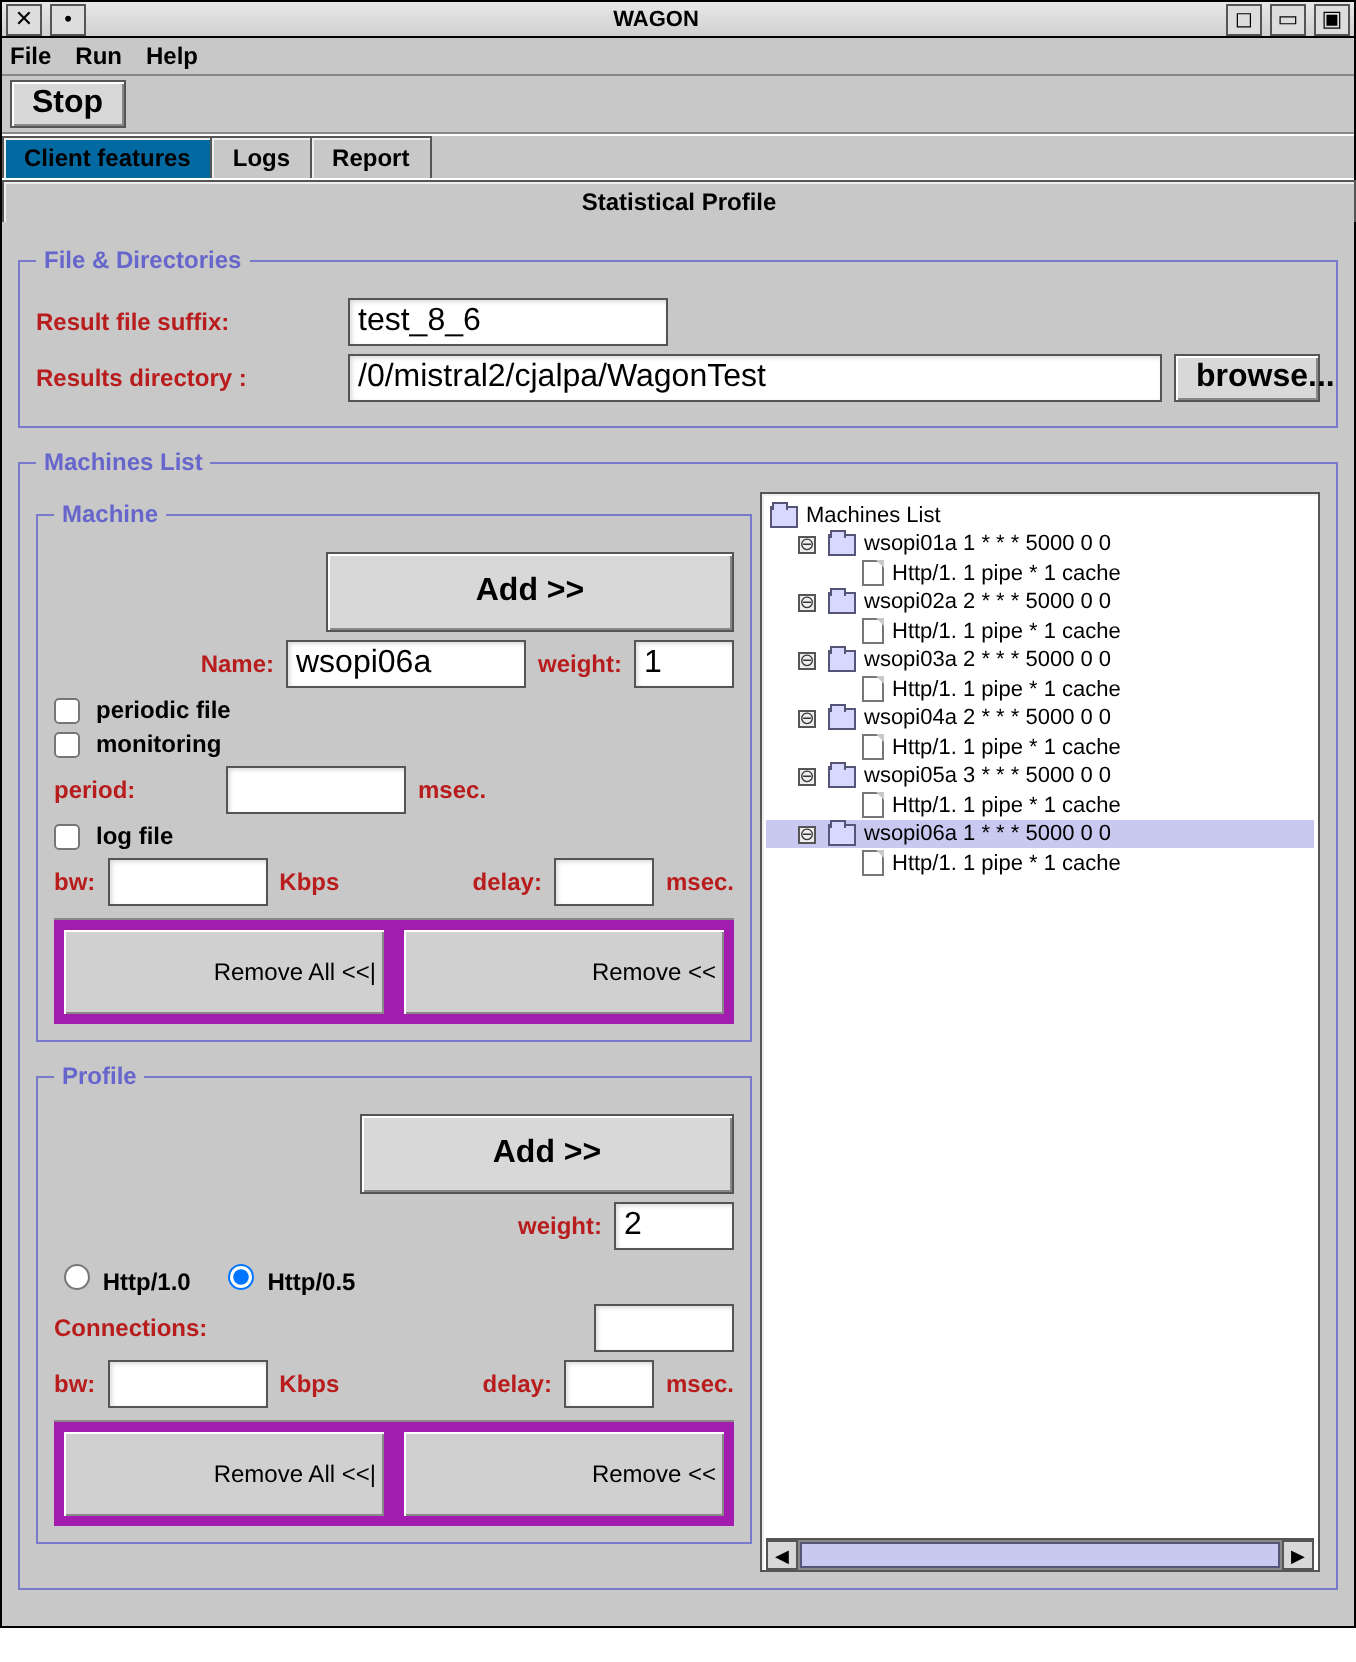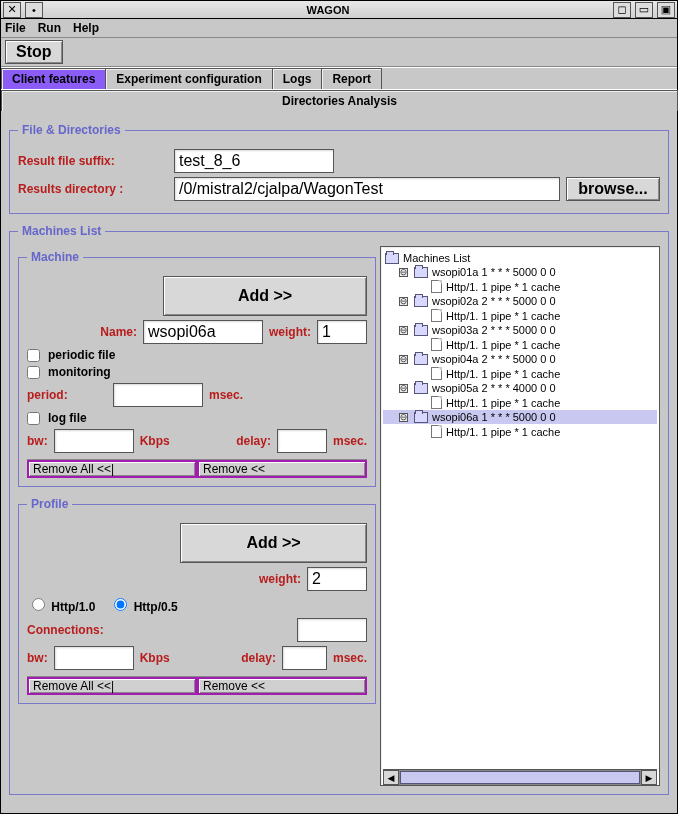--- a/index.html
+++ b/index.html
@@ -77,21 +77,21 @@
   .tab {
     border: 1px solid #555;
     border-bottom: none;
     padding: 3px 10px;
     background: #c8c8c8;
     font-weight: bold;
     margin-right: -1px;
     box-shadow: inset 1px 1px 0 #eee;
   }
   .tab.active {
-    background: #8b5cf6;
+    background: #0369a1;
   }
   .tabrow2 .tab {
     flex: 1;
     text-align: center;
   }
   
   .content {
     background: #c8c8c8;
     padding: 8px;
   }
@@ -213,23 +213,23 @@
   }
   .checkbox-row { display:flex; align-items:center; gap:4px; margin:3px 0; font-weight:bold;}
   .checkbox-row input { margin:0 4px 0 0; }
   .btnrow {
     display:flex;
     margin-top:6px;
     border-top: 1px solid #888;
   }
   .btnrow .btn-wide {
     flex:1;
-    text-align:left;
-    border: 2px solid #a21caf;
-    padding: 0 4px;
+    text-align:right;
+    border: 5px solid #a21caf;
+    padding: 14px 4px;
     background:#d0d0d0;
     box-shadow: inset 1px 1px 0 #fff, inset -1px -1px 0 #888;
   }
   .radio-row { display:flex; gap:14px; align-items:center; margin:4px 0; font-weight:bold;}
 </style>
 </head>
 <body>
 
 <div class="window">
 
@@ -247,40 +247,39 @@
     <span>Run</span>
     <span>Help</span>
   </div>
 
   <div class="toolbar">
     <button class="btn">Stop</button>
   </div>
 
   <div class="tabrow">
     <div class="tab active">Client features</div>
-    <div class="tab">Experiment configuration</div>
     <div class="tab">Logs</div>
     <div class="tab">Report</div>
   </div>
   <div class="tabrow tabrow2">
-    <div class="tab">Directories Analysis</div>
+    <div class="tab">Statistical Profile</div>
   </div>
 
   <div class="content">
 
     <fieldset class="groupbox">
       <legend>File &amp; Directories</legend>
       <div class="row">
         <span class="lbl" style="width:150px">Result file suffix:</span>
         <input type="text" style="width: 160px;" value="test_8_6">
       </div>
       <div class="row">
         <span class="lbl" style="width:150px">Results directory :</span>
         <input type="text" style="flex: 1 1 0%;" value="/0/mistral2/cjalpa/WagonTest">
-        <button class="btn" style="width:94px">browse...</button>
+        <button class="btn" style="width:73px">browse...</button>
       </div>
     </fieldset>
 
     <fieldset class="groupbox">
       <legend>Machines List</legend>
 
       <div class="two-col">
 
         <div class="left-col">
 
@@ -409,21 +408,21 @@
                 <span class="folder-icon"></span>
                 <span>wsopi04a 2 * * * 5000 0 0</span>
               </div>
               <div class="node ind2">
                 <span class="page-icon"></span>
                 <span>Http/1. 1 pipe * 1 cache</span>
               </div>
               <div class="node ind1">
                 <span class="toggle">⊖</span>
                 <span class="folder-icon"></span>
-                <span>wsopi05a 2 * * * 4000 0 0</span>
+                <span>wsopi05a 3 * * * 5000 0 0</span>
               </div>
               <div class="node ind2">
                 <span class="page-icon"></span>
                 <span>Http/1. 1 pipe * 1 cache</span>
               </div>
               <div class="node ind1 selected">
                 <span class="toggle">⊖</span>
                 <span class="folder-icon"></span>
                 <span>wsopi06a 1 * * * 5000 0 0</span>
               </div>

